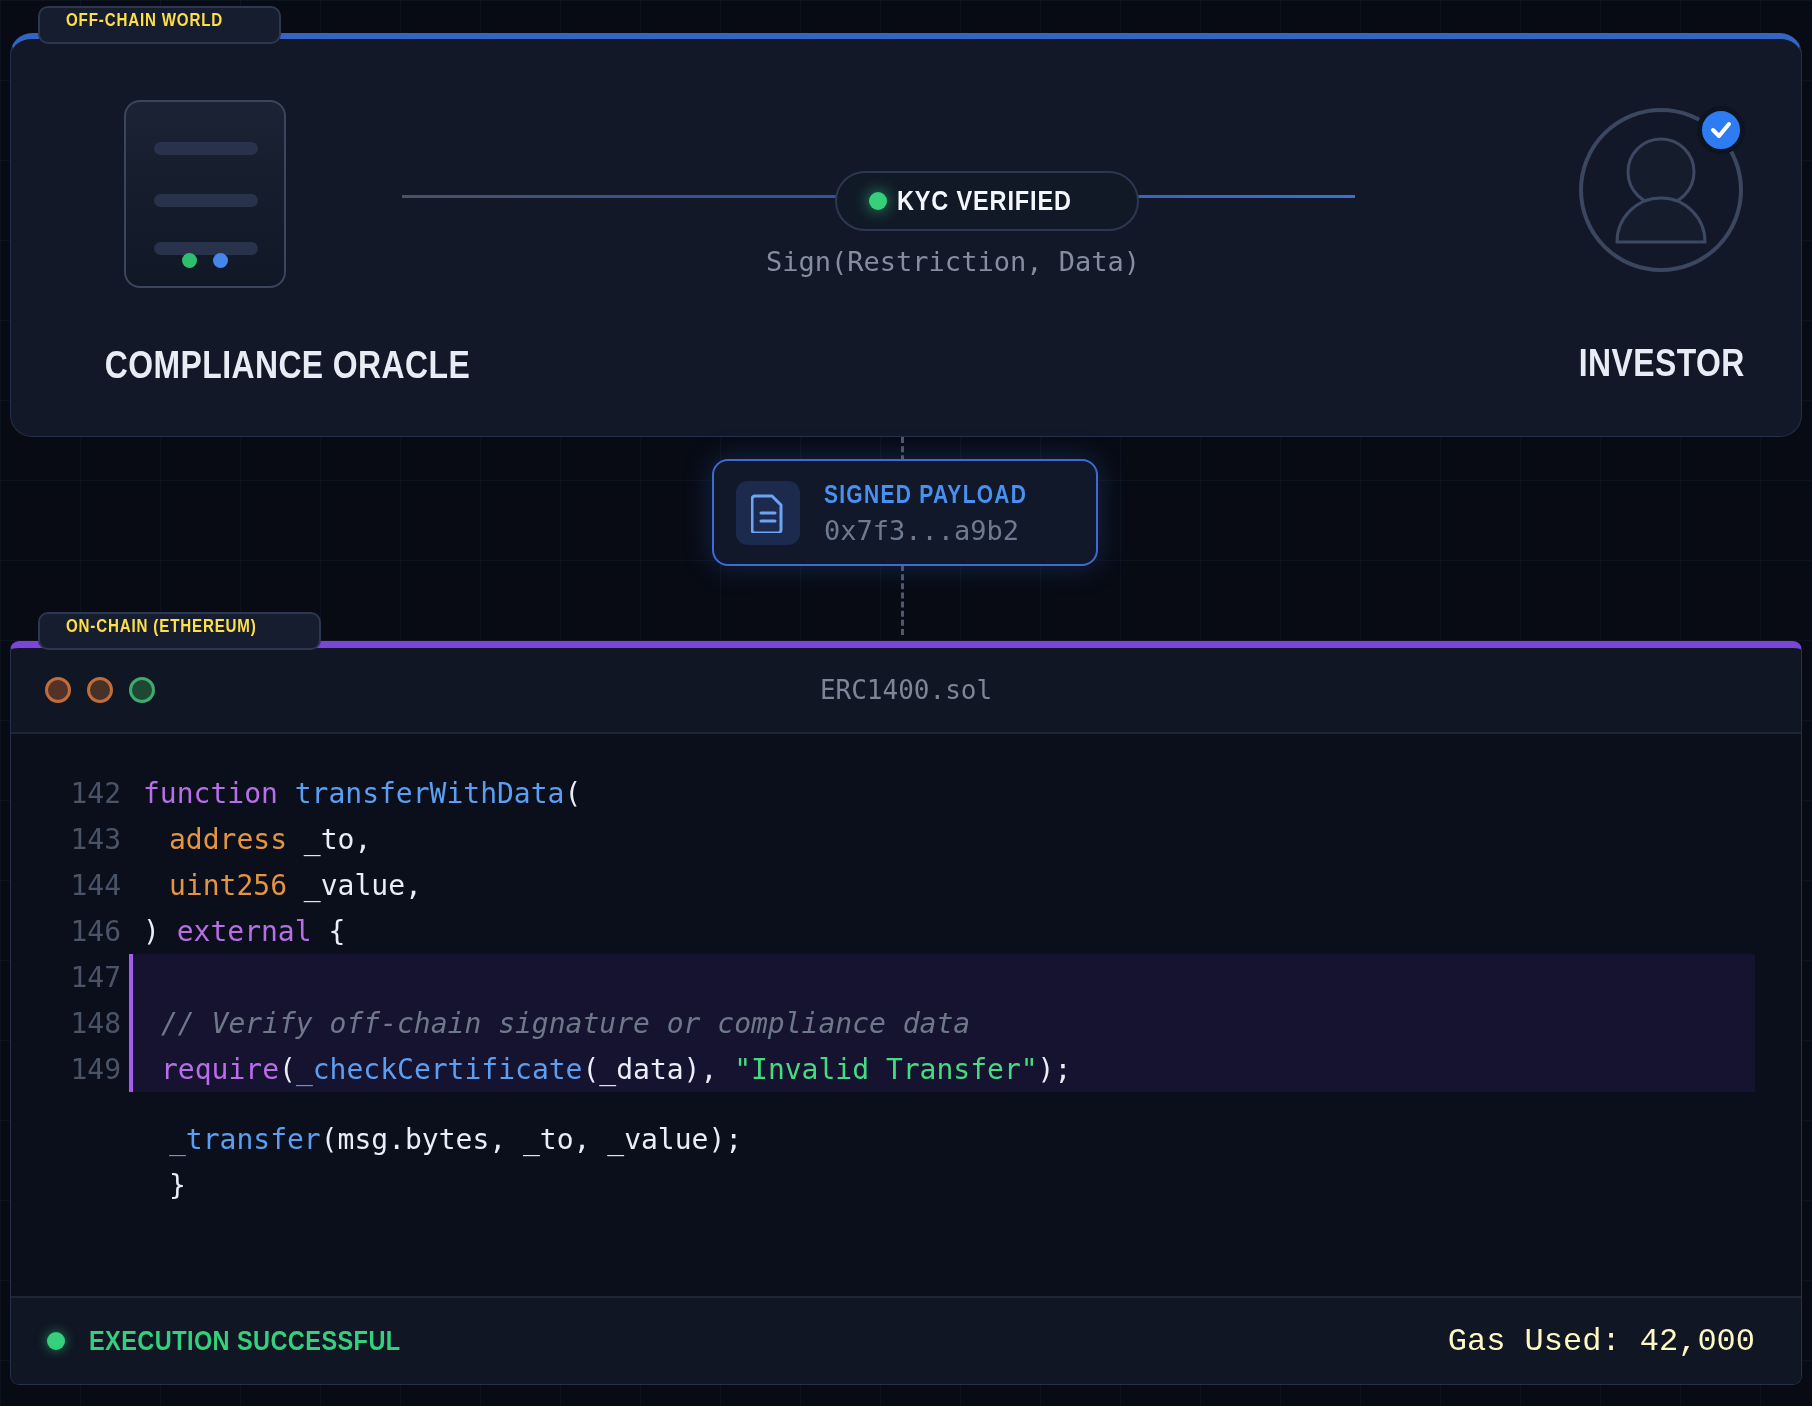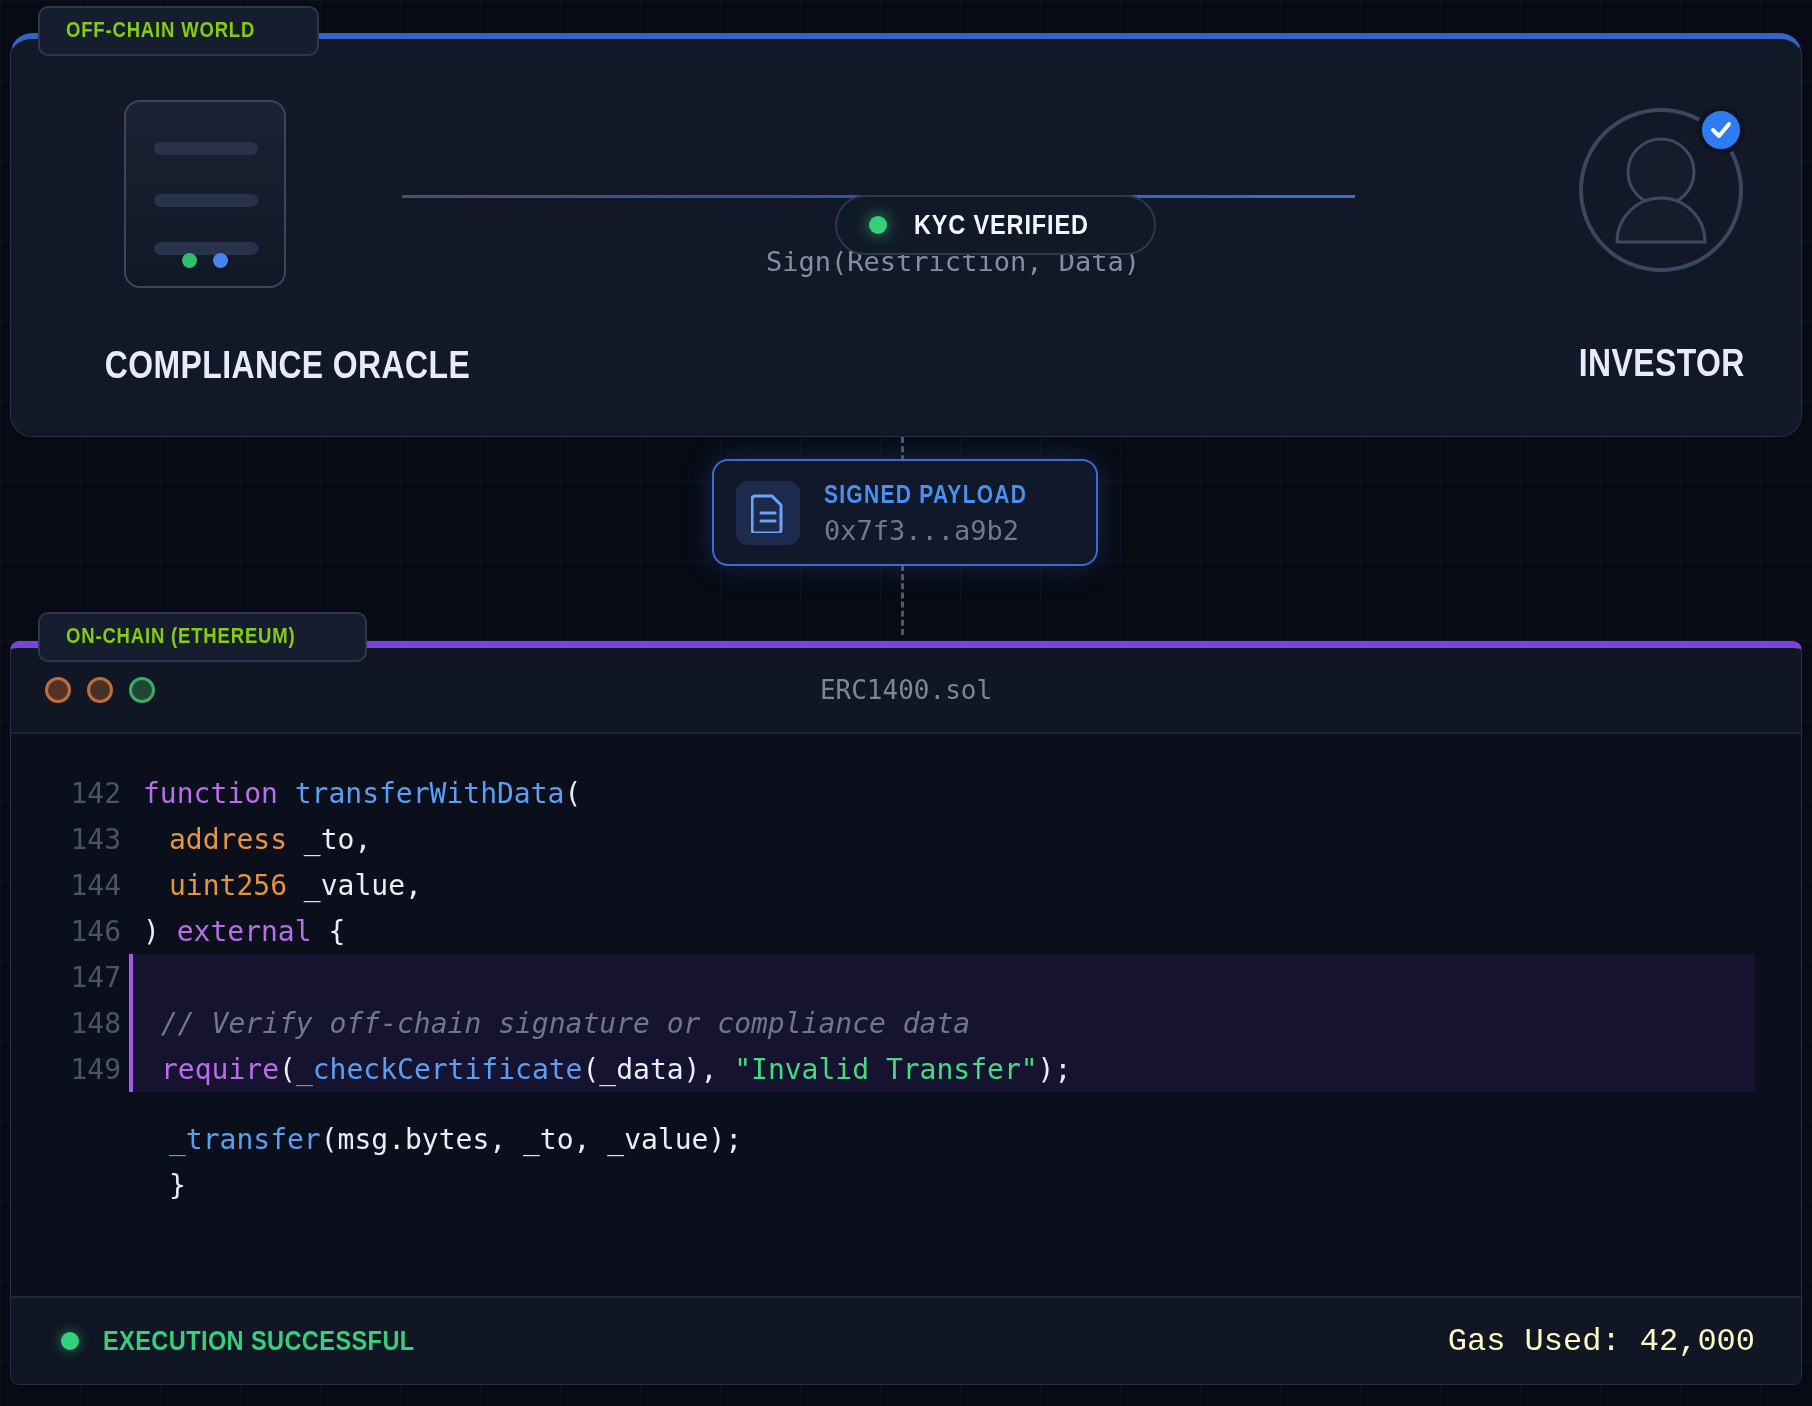--- a/index.html
+++ b/index.html
@@ -36,22 +36,22 @@
     border:1px solid #27304a;
     border-radius:22px;
   }
   .panel-offchain{top:33px;height:404px;border-top:6px solid var(--offchain-border);}
   .panel-onchain{top:641px;height:744px;border-top:7px solid var(--onchain-border);
     display:flex;flex-direction:column;overflow:hidden;background:#101624;border-radius:9px;}
 
   .zone-badge{
     position:absolute;z-index:5;
     background:#161d2e;border:2px solid #2d3752;border-radius:10px;
-    padding:9px 26px 11px 26px;
-    color:#84cc16;font-size:22px;font-weight:bold;letter-spacing:1px;
+    padding:2px 26px 11px 26px;
+    color:#fde047;font-size:18px;font-weight:bold;letter-spacing:1px;
   }
   .badge-offchain{left:38px;top:6px;}
   .badge-onchain{left:38px;top:612px;}
 
   
   .oracle{position:absolute;left:70px;top:100px;width:270px;text-align:center;}
   .server-icon{
     position:relative;width:162px;height:188px;margin:0 auto;
     border:2px solid #3a465e;border-radius:16px;
     background:linear-gradient(180deg,#1b2334 0%,#101826 100%);
@@ -64,22 +64,22 @@
   .server-dot.blue{background:#4486ec;}
   .actor-label{margin-top:56px;font-size:38px;font-weight:bold;color:#e8ecf4;letter-spacing:0.5px;}
 
   
   .conn-line{
     position:absolute;left:402px;top:195px;width:953px;height:3px;z-index:1;
     background:linear-gradient(90deg,#4a5262 0%,#31539c 40%,#3d6fd0 100%);
   }
   .kyc-pill{
     position:absolute;left:835px;top:171px;height:60px;z-index:2;
-    display:flex;align-items:center;gap:27px;padding:0 32px;
-    background:#111927;border:2px solid #2c3850;border-radius:30px;margin-top:24px;
+    display:flex;align-items:center;gap:10px;padding:0 32px;
+    background:#111927;border:2px solid #2c3850;border-radius:30px;
   }
   .kyc-dot{width:18px;height:18px;border-radius:50%;background:var(--success-green);
     box-shadow:0 0 16px rgba(53,213,125,0.75);}
   .kyc-label{font-size:28px;font-weight:bold;color:#f3f6fb;letter-spacing:1px;}
   .sign-text{
     position:absolute;left:653px;top:246px;width:600px;text-align:center;
     font-family:"DejaVu Sans Mono",monospace;font-size:27px;color:#848e9f;
   }
 
   
@@ -132,21 +132,21 @@
     margin-right:46px;
   }
   .tk-kw{color:var(--kw-purple);}
   .tk-fn{color:var(--fn-blue);}
   .tk-ty{color:var(--type-orange);}
   .tk-cm{color:var(--comment-gray);font-style:italic;}
   .tk-st{color:var(--string-green);}
   .tk-pl{color:#e8edf6;}
 
   .exec-footer{height:88px;flex-shrink:0;background:#101624;border-top:2px solid #1e2738;
-    display:flex;align-items:center;justify-content:space-between;padding:0 46px 0 50px;}
+    display:flex;align-items:center;justify-content:space-between;padding:0 46px 0 36px;}
   .exec-left{display:flex;align-items:center;gap:24px;}
   .exec-dot{width:18px;height:18px;border-radius:50%;background:var(--success-green);
     box-shadow:0 0 12px rgba(53,208,123,0.6);}
   .exec-text{font-size:28px;font-weight:bold;color:var(--success-green);letter-spacing:0.5px;}
   .gas-text{font-size:32px;color:#fef9c3;font-family:Liberation Mono, monospace;}
 </style>
 </head>
 <body>
 
 <div class="stage">

